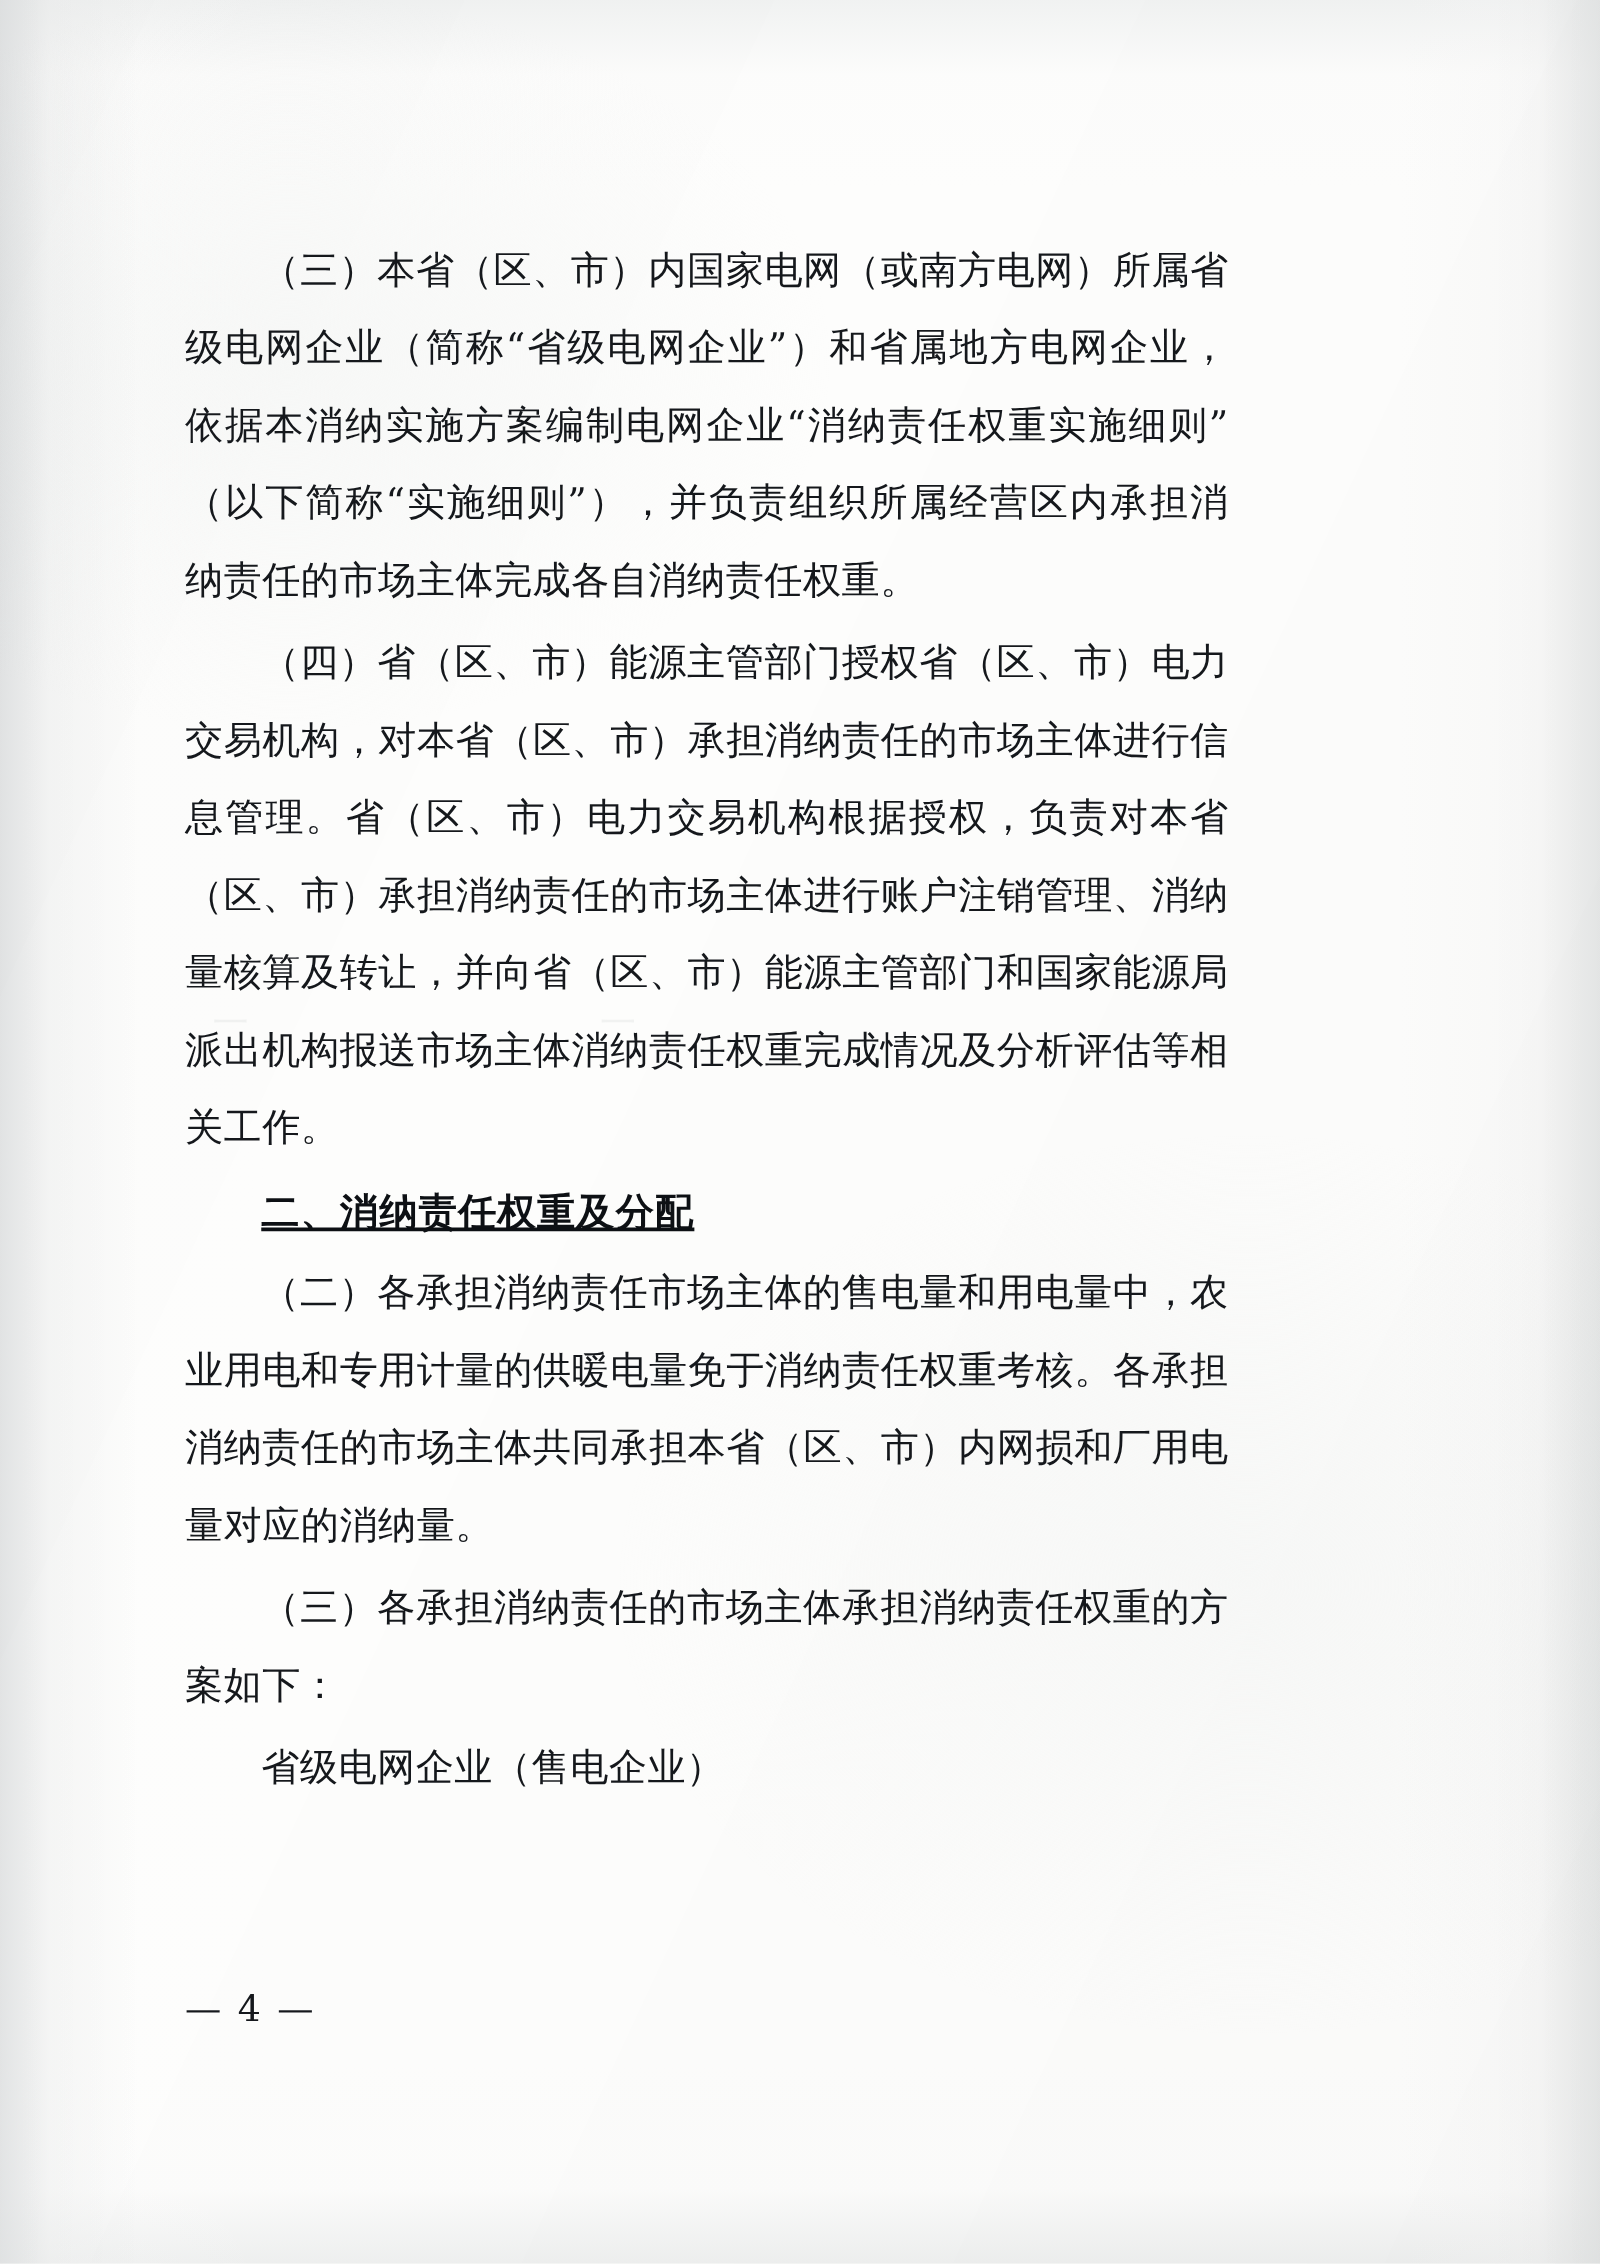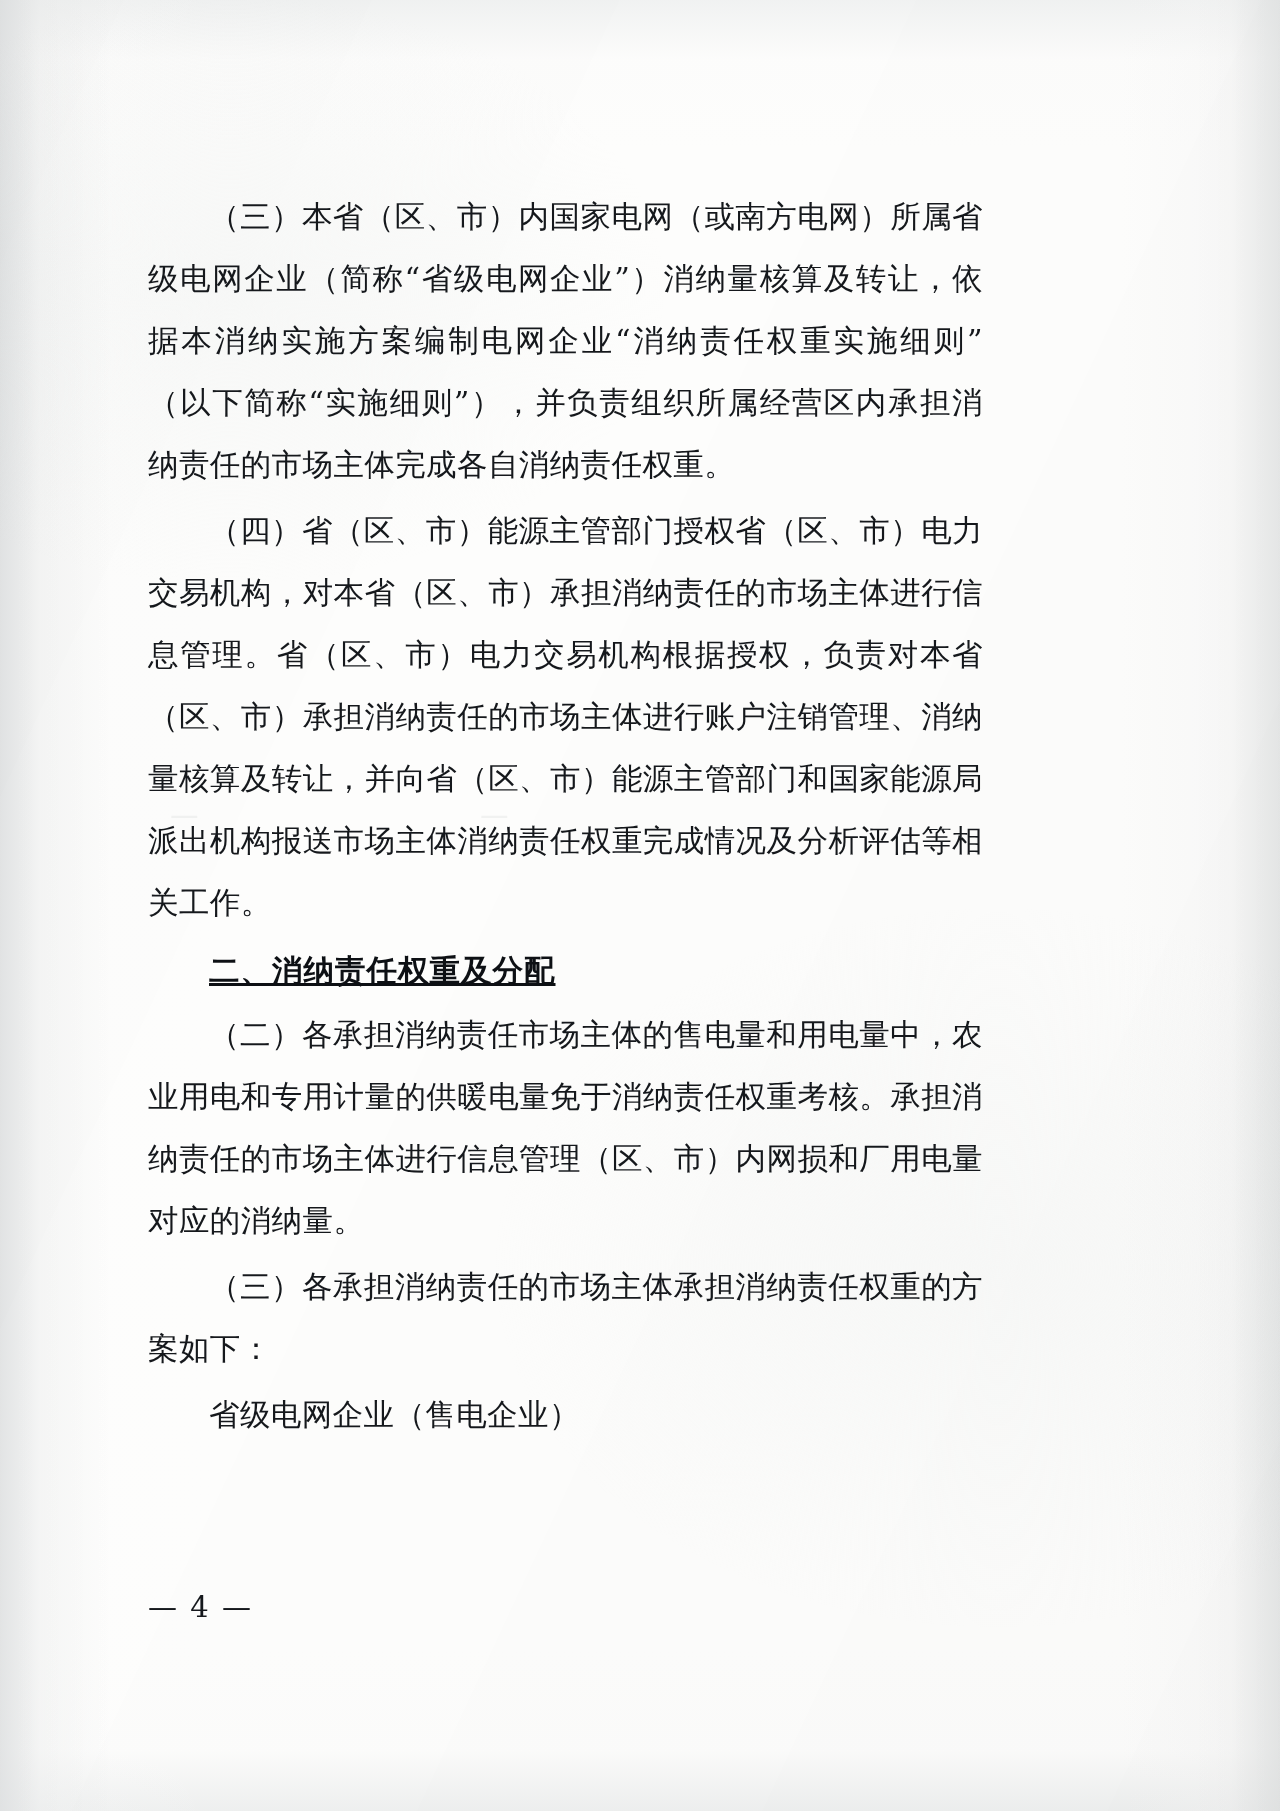--- a/index.html
+++ b/index.html
@@ -114,28 +114,28 @@
 <div class="page">
 
   <div class="scan-streak" style="left:0;top:0;width:120px;height:1811px;"></div>
   <div class="scan-streak" style="right:0;top:0;width:90px;height:1811px;transform:scaleX(-1);"></div>
 
   <div class="showthrough" style="left:170px; top:788px;">一　　　　　　　　　一</div>
   <div class="showthrough" style="left:190px; top:820px;">　　　　　　　　　　　　</div>
 
   <div class="content">
 
-    <p class="para">（三）本省（区、市）内国家电网（或南方电网）所属省级电网企业（简称“省级电网企业”）消纳量核算及转让，依据本消纳实施方案编制电网企业“消纳责任权重实施细则”（以下简称“实施细则”），并负责组织所属经营区内承担消纳责任的市场主体完成各自消纳责任权重。</p>
+    <p class="para">（三）本省（区、市）内国家电网（或南方电网）所属省级电网企业（简称“省级电网企业”）和省属地方电网企业，依据本消纳实施方案编制电网企业“消纳责任权重实施细则”（以下简称“实施细则”），并负责组织所属经营区内承担消纳责任的市场主体完成各自消纳责任权重。</p>
 
     <p class="para">（四）省（区、市）能源主管部门授权省（区、市）电力交易机构，对本省（区、市）承担消纳责任的市场主体进行信息管理。省（区、市）电力交易机构根据授权，负责对本省（区、市）承担消纳责任的市场主体进行账户注销管理、消纳量核算及转让，并向省（区、市）能源主管部门和国家能源局派出机构报送市场主体消纳责任权重完成情况及分析评估等相关工作。</p>
 
     <h2 class="section-heading">二、消纳责任权重及分配</h2>
 
 
-    <p class="para">（二）各承担消纳责任市场主体的售电量和用电量中，农业用电和专用计量的供暖电量免于消纳责任权重考核。承担消纳责任的市场主体进行信息管理（区、市）内网损和厂用电量对应的消纳量。</p>
+    <p class="para">（二）各承担消纳责任市场主体的售电量和用电量中，农业用电和专用计量的供暖电量免于消纳责任权重考核。各承担消纳责任的市场主体共同承担本省（区、市）内网损和厂用电量对应的消纳量。</p>
 
     <p class="para">（三）各承担消纳责任的市场主体承担消纳责任权重的方案如下：</p>
 
     <p class="sub-item">省级电网企业（售电企业）</p>
 
   </div>
 
   <div class="page-number">— 4 —</div>
 
 </div>

